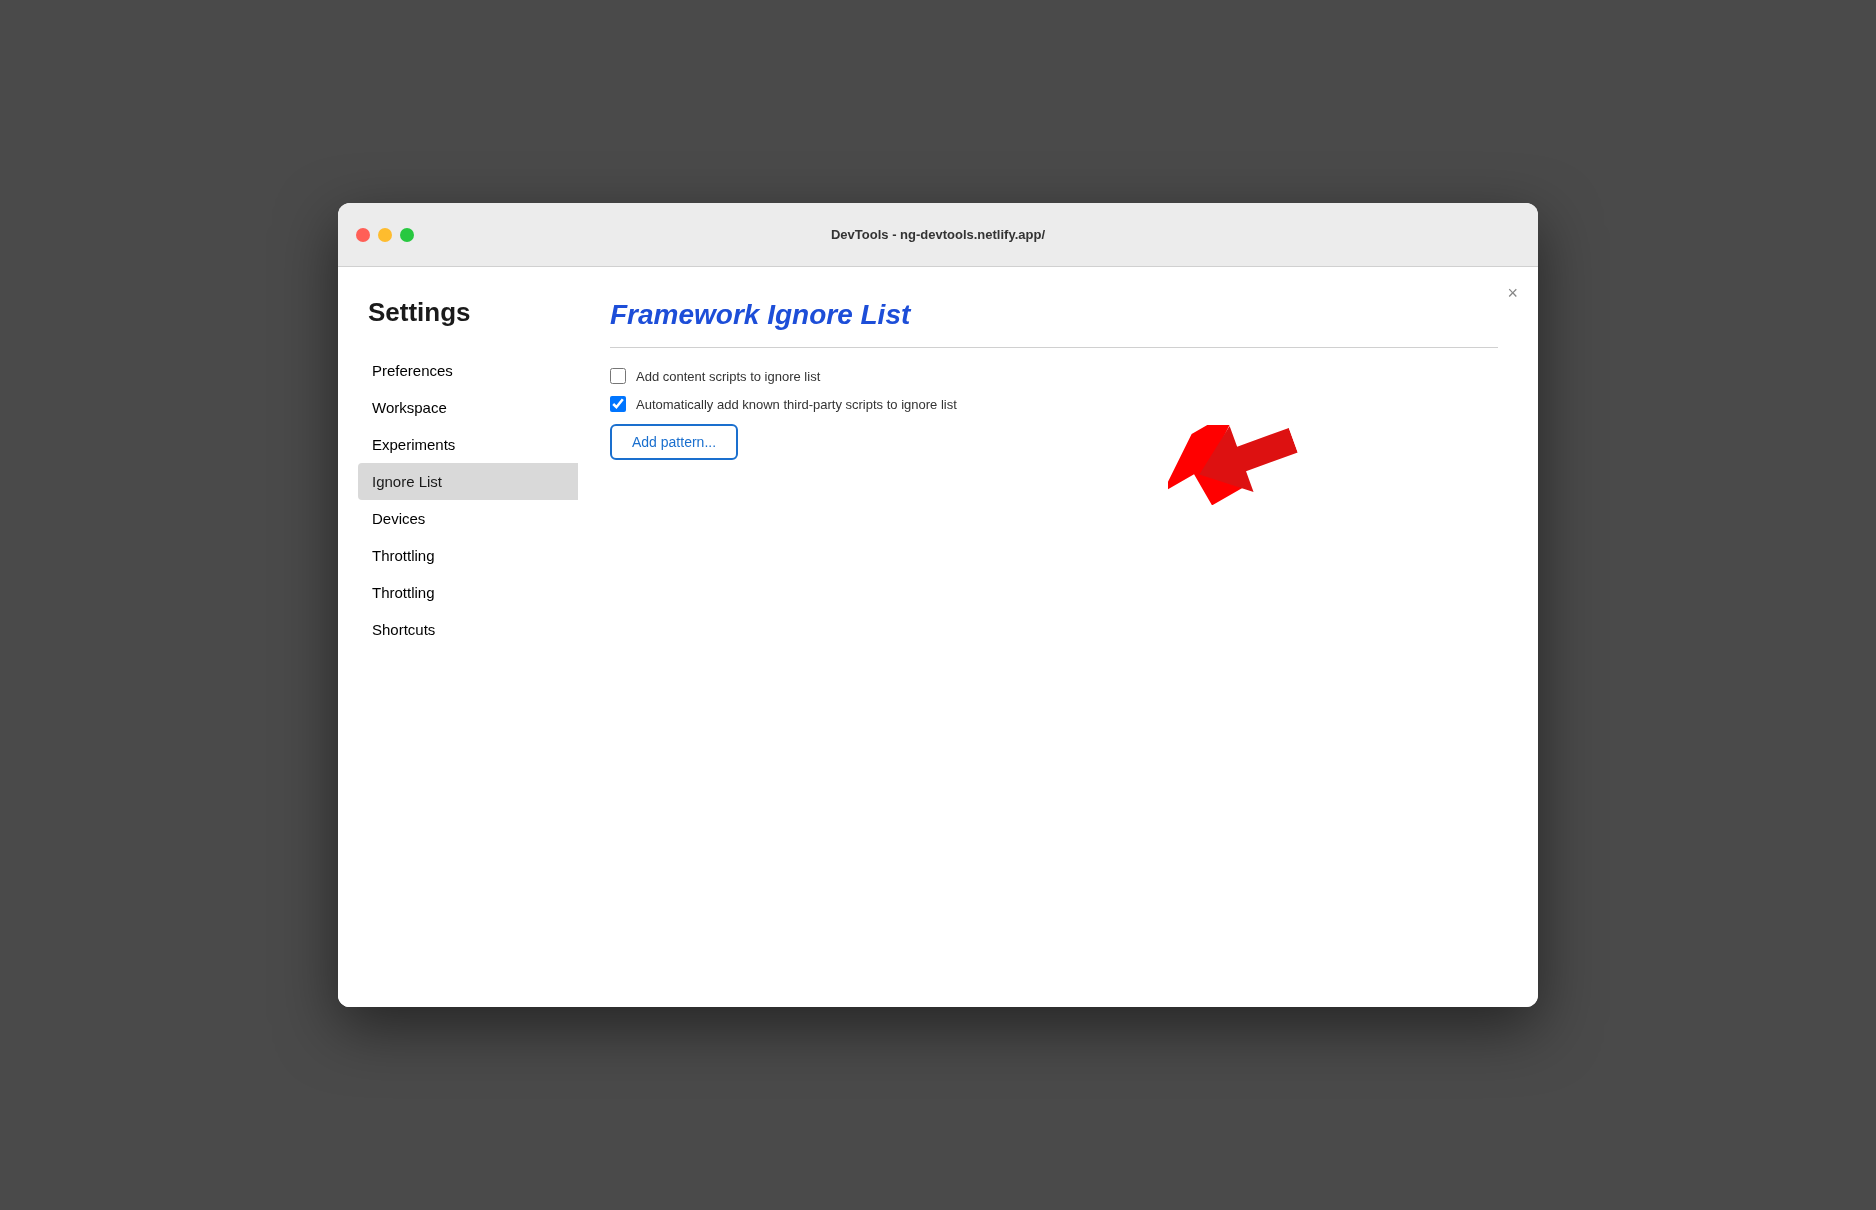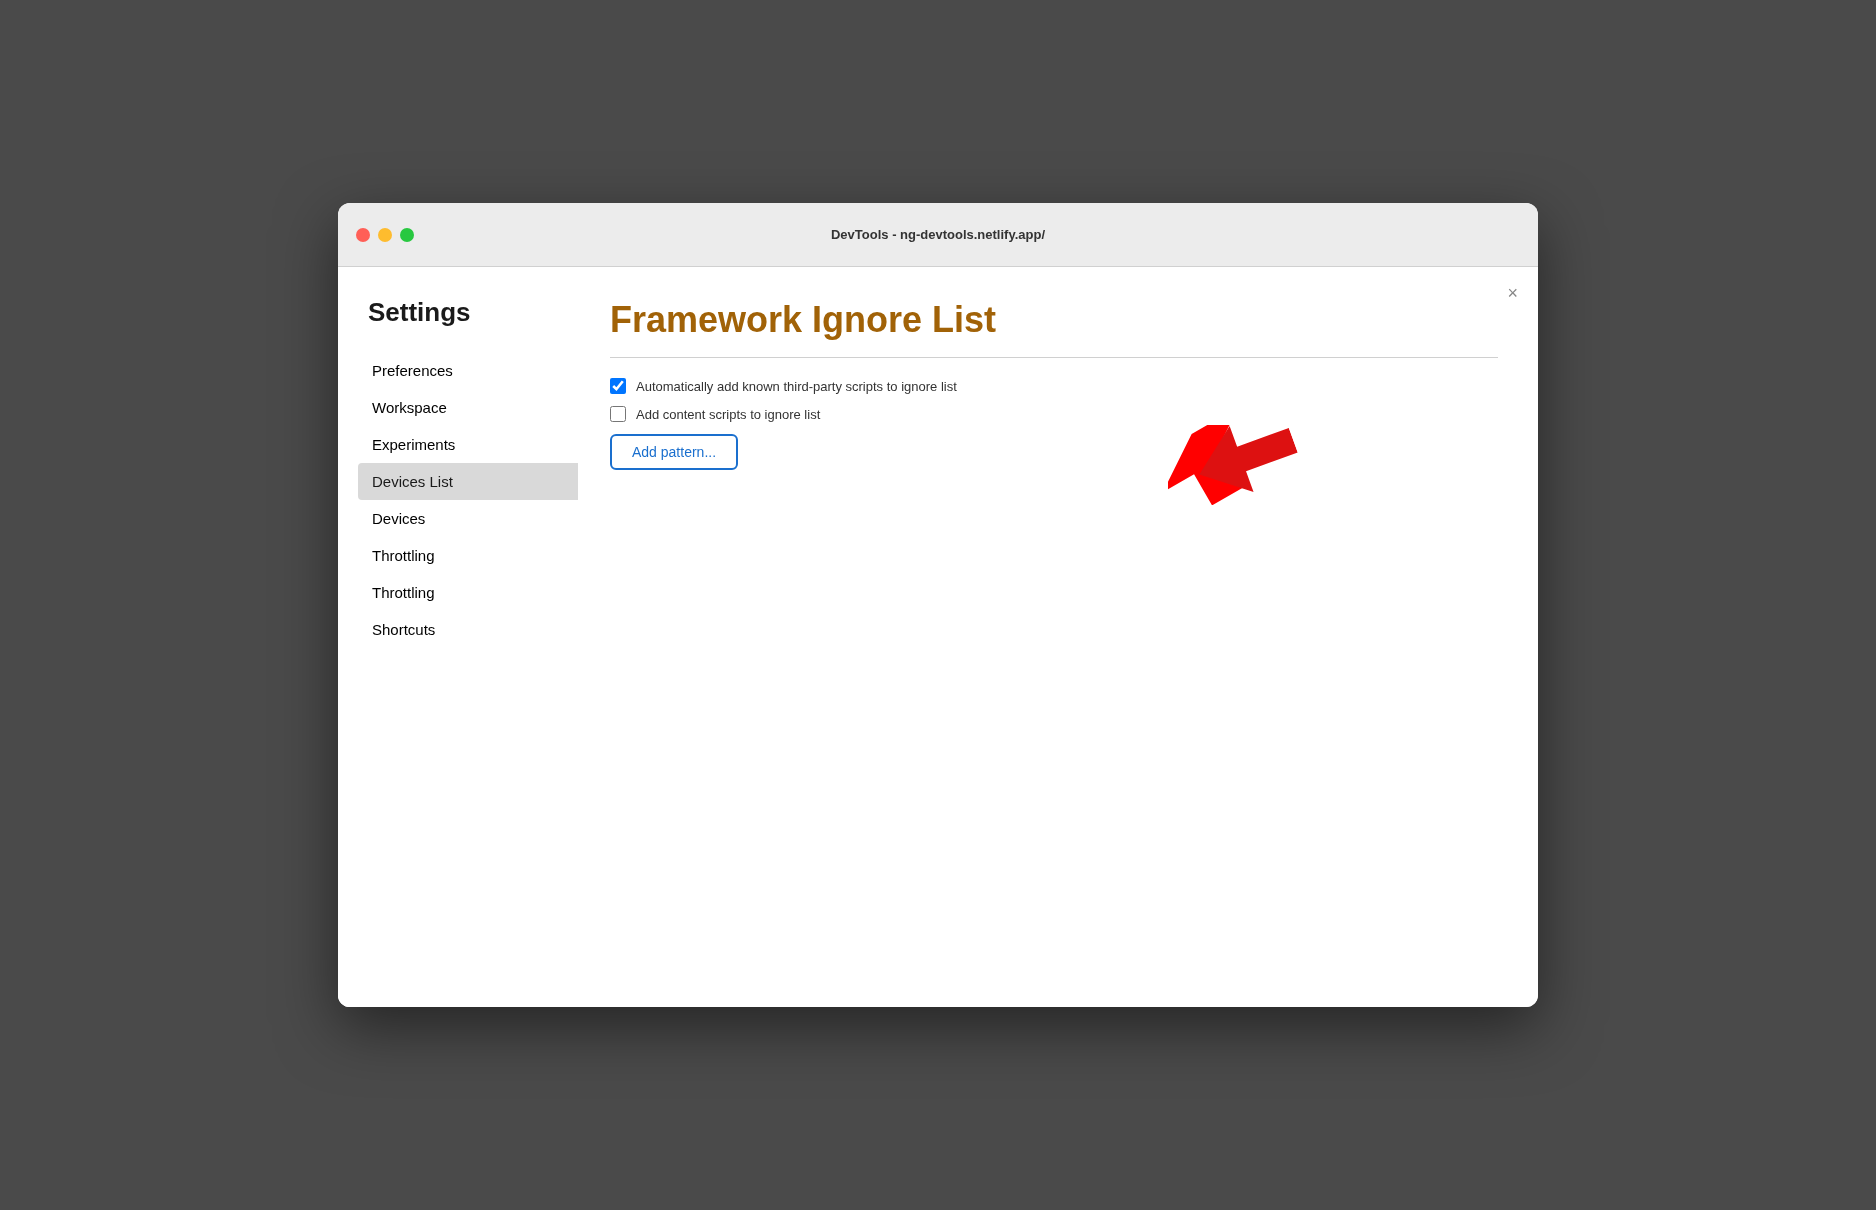--- a/index.html
+++ b/index.html
@@ -105,24 +105,25 @@
       top: 16px;
       right: 20px;
       background: none;
       border: none;
       font-size: 18px;
       color: #888;
       cursor: pointer;
     }
 
     .page-title {
-      font-size: 36px;
+      font-size: 28px;
       font-weight: 600;
-      color: #a16207;
+      color: #1d4ed8;
       margin-bottom: 16px;
+      font-style: italic;
     }
 
     .divider {
       border: none;
       border-top: 1px solid #d0d0d0;
       margin-bottom: 20px;
     }
 
     .description {
       font-size: 13px;
@@ -196,21 +197,21 @@
       <div class="sidebar-item">
         <span>Preferences</span>
       </div>
       <div class="sidebar-item">
         <span>Workspace</span>
       </div>
       <div class="sidebar-item">
         <span>Experiments</span>
       </div>
       <div class="sidebar-item active">
-        <span>Devices List</span>
+        <span>Ignore List</span>
       </div>
       <div class="sidebar-item">
         <span>Devices</span>
       </div>
       <div class="sidebar-item">
         <span>Throttling</span>
       </div>
       <div class="sidebar-item">
         <span>Throttling</span>
       </div>
@@ -218,36 +219,36 @@
         <span>Shortcuts</span>
       </div>
     </div>
 
     <div class="main-content">
       <button class="close-btn">×</button>
 
       <h1 class="page-title">Framework Ignore List</h1>
       <hr class="divider">
 
+
+      
+      <div class="checkbox-row">
+        <input type="checkbox" id="cb1" style="">
+        <label class="checkbox-label" for="cb1">Add content scripts to ignore list</label>
+      </div>
 
       
       <div class="checkbox-row">
         <input type="checkbox" id="cb2" checked="" style="">
         <label class="checkbox-label" for="cb2">Automatically add known third-party scripts to ignore list</label>
 
         <svg style="position:absolute; left: 590px; top: 158px; pointer-events:none;" width="120" height="80" viewBox="0 0 120 80">
           <polygon points="120,0 60,40 80,40 80,80 40,80 40,40 0,40 60,0" fill="red" transform="rotate(-30, 60, 40) translate(-10, -5) scale(0.9)"></polygon>
 
         </svg>
-      </div>
-
-      
-      <div class="checkbox-row">
-        <input type="checkbox" id="cb1" style="">
-        <label class="checkbox-label" for="cb1">Add content scripts to ignore list</label>
       </div>
 
       
 
       
       <button class="add-pattern-btn">Add pattern...</button>
 
       
       <svg style="position:absolute; left: 620px; top: 155px; pointer-events:none; transform: scaleX(-1) rotate(20deg);" width="100" height="80" viewBox="0 0 100 80">
         <polygon points="100,35 55,0 55,22 0,22 0,48 55,48 55,70" fill="#dd1111"></polygon>

